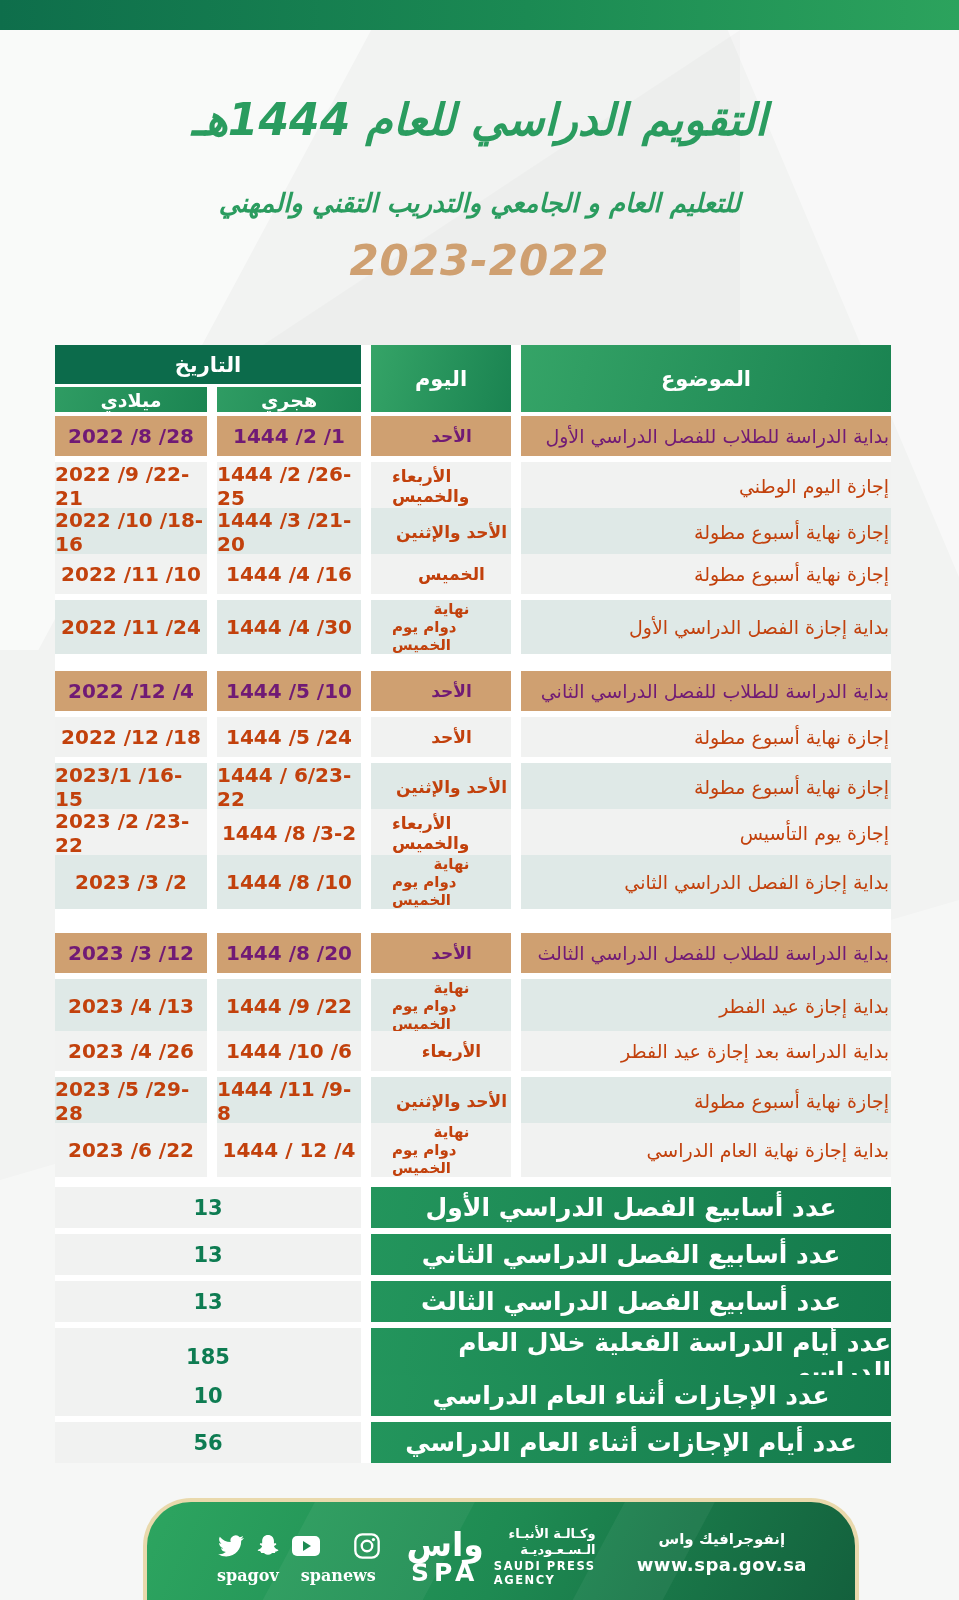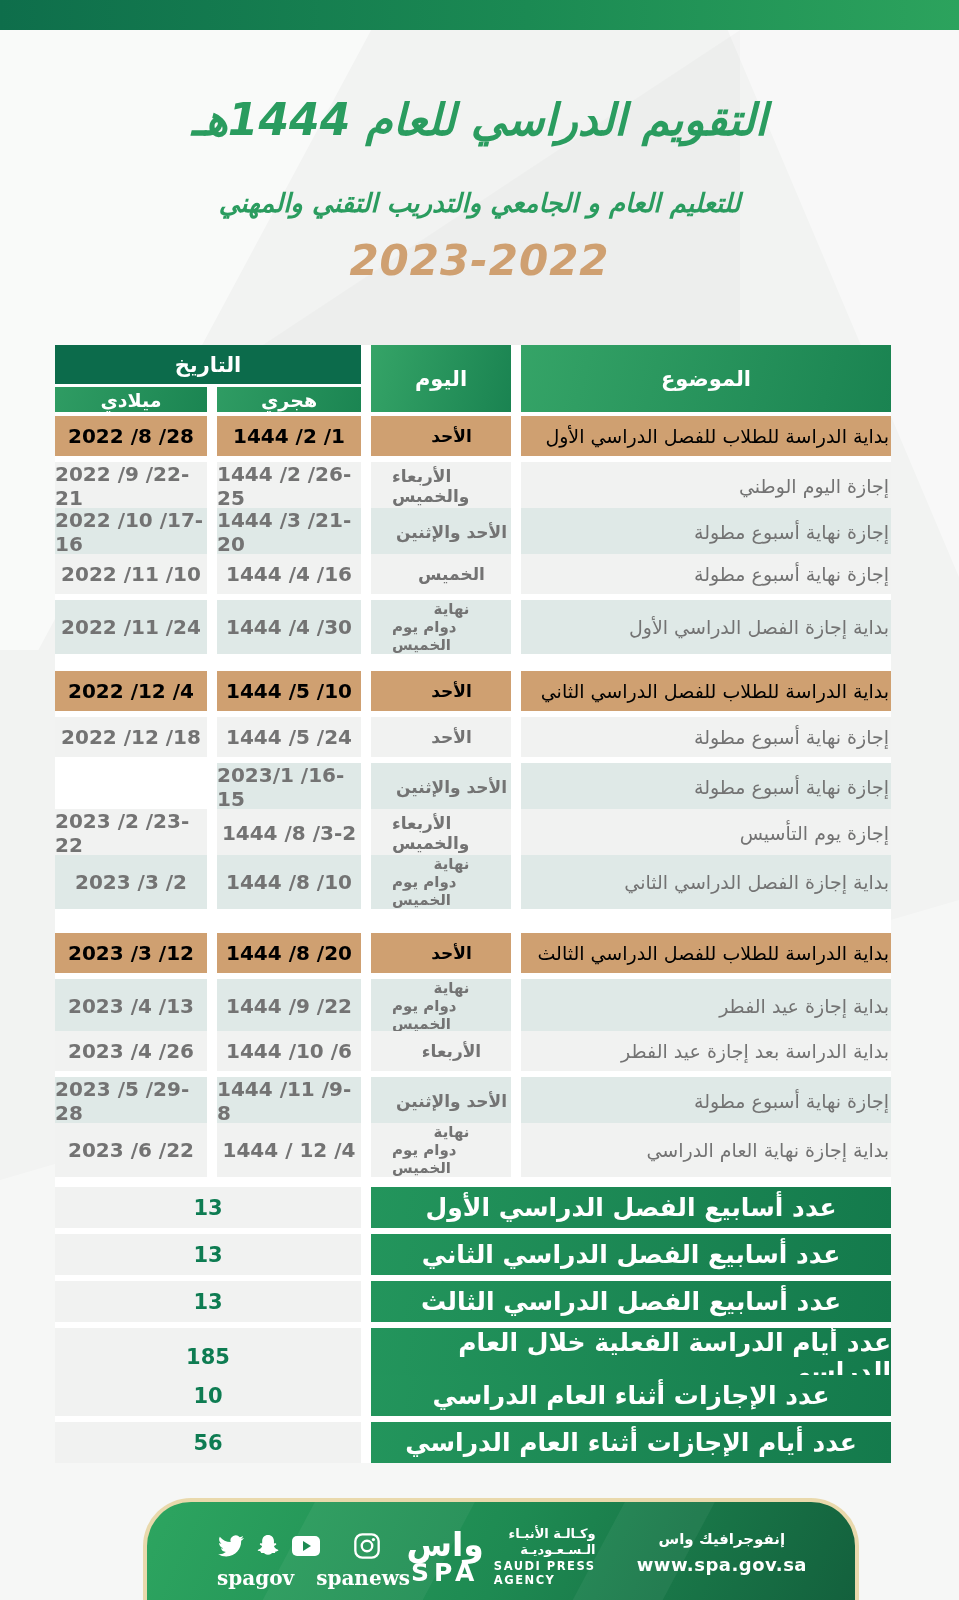--- a/index.html
+++ b/index.html
@@ -34,29 +34,29 @@
   .date-top{height:39px;background:#0c6b4b;color:#fff;font-weight:700;font-size:21px;
     display:flex;align-items:center;justify-content:center;}
   .date-sub{margin-top:3px;flex:1;display:grid;grid-template-columns:144px 152px;column-gap:10px;direction:rtl;}
   .date-sub .th{font-size:19px;background:linear-gradient(105deg,#2f9c63,#1b8552);}
   .trow{display:grid;grid-template-columns:370px 140px 144px 152px;column-gap:10px;direction:rtl;
     height:40px;margin-top:6px;}
   .trow.first{margin-top:4px;}
   .trow.sec-gap-1{margin-top:25px;}
   .trow.sec-gap-2{margin-top:32px;}
   .trow.tall{height:46px;}
-  .cell{display:flex;align-items:center;justify-content:center;color:#737373;}
+  .cell{display:flex;align-items:center;justify-content:center;color:#c2410c;}
   .cell.subject{justify-content:flex-start;padding-right:2px;font-size:19px;font-weight:400;direction:rtl;}
   .cell.date{direction:ltr;font-size:20px;font-weight:700;}
   .cell.day{flex-direction:column;font-size:17px;font-weight:700;line-height:1.2;direction:rtl;text-align:left;padding-left:21px;}
   .cell.day.two{font-size:15px;}
   .cell.day .l2{font-size:15px;}
   .shade-gray .cell{background:#f1f2f1;}
   .shade-teal .cell{background:#dfe9e7;}
-  .trow.highlight .cell{background:#cfa071;color:#000000;}
+  .trow.highlight .cell{background:#cfa071;color:#701a75;}
   
   .srow{display:grid;grid-template-columns:520px 306px;column-gap:10px;direction:rtl;height:41px;margin-top:6px;}
   .srow.first{margin-top:18px;}
   .slabel{background:linear-gradient(100deg,#23955c 0%,#147a4c 100%);color:#fff;font-weight:700;
     font-size:25px;display:flex;align-items:center;justify-content:center;direction:rtl;}
   .svalue{background:#f1f2f1;color:#0e7c52;font-weight:700;font-size:21px;
     display:flex;align-items:center;justify-content:center;direction:ltr;}
   
   #footer{position:absolute;left:143px;top:1498px;width:708px;height:130px;
     border:4px solid #e9d9ac;border-bottom:none;border-radius:48px 48px 0 0;
@@ -74,21 +74,21 @@
   .logo-ar{font-size:33px;font-weight:700;}
   .logo-en{font-size:25px;font-weight:700;letter-spacing:5px;margin-top:1px;}
   .agency{display:flex;flex-direction:column;justify-content:center;line-height:1.25;}
   .agency .ar{font-size:13px;font-weight:700;direction:rtl;text-align:right;}
   .agency .en{font-size:11.5px;font-weight:700;letter-spacing:1.5px;}
   .f-social{position:absolute;left:70px;top:30px;z-index:2;color:#fff;}
   .icons{display:flex;align-items:center;gap:9px;}
   .icons .gap{width:14px;}
   .icons svg{display:block;}
   .handles{display:flex;gap:22px;margin-top:6px;
-    font-family:"DejaVu Serif","Liberation Serif",serif;font-weight:700;font-size:20px;}
+    font-family:"DejaVu Serif","Liberation Serif",serif;font-weight:700;font-size:16px;}
 </style>
 </head>
 <body>
 
 <div class="topbar"></div>
 <div class="bgshape" id="bg1"></div>
 <div class="bgshape" id="bg2"></div>
 <div class="bgshape" id="bg3"></div>
 <div class="bgshape" id="bg4"></div>
 
@@ -124,21 +124,21 @@
         </div>
         <div class="cell date">1444 /2 /26-25</div>
         <div class="cell date">2022 /9 /22-21</div>
       </div>
       <div class="trow shade-teal">
         <div class="cell subject">إجازة نهاية أسبوع مطولة</div>
         <div class="cell day">
           <span class="">الأحد والإثنين</span>
         </div>
         <div class="cell date">1444 /3 /21-20</div>
-        <div class="cell date">2022 /10 /17-16</div>
+        <div class="cell date">2022 /10 /18-16</div>
       </div>
       <div class="trow shade-gray">
         <div class="cell subject">إجازة نهاية أسبوع مطولة</div>
         <div class="cell day">
           <span class="">الخميس</span>
         </div>
         <div class="cell date">1444 /4 /16</div>
         <div class="cell date">2022 /11 /10</div>
       </div>
       <div class="trow tall shade-teal">
@@ -164,20 +164,21 @@
           <span class="">الأحد</span>
         </div>
         <div class="cell date">1444 /5 /24</div>
         <div class="cell date">2022 /12 /18</div>
       </div>
       <div class="trow shade-teal">
         <div class="cell subject">إجازة نهاية أسبوع مطولة</div>
         <div class="cell day">
           <span class="">الأحد والإثنين</span>
         </div>
+        <div class="cell date">1444 / 6/23-22</div>
         <div class="cell date">2023/1 /16-15</div>
       </div>
       <div class="trow shade-gray">
         <div class="cell subject">إجازة يوم التأسيس</div>
         <div class="cell day">
           <span class="">الأربعاء والخميس</span>
         </div>
         <div class="cell date">1444 /8 /3-2</div>
         <div class="cell date">2023 /2 /23-22</div>
       </div>

